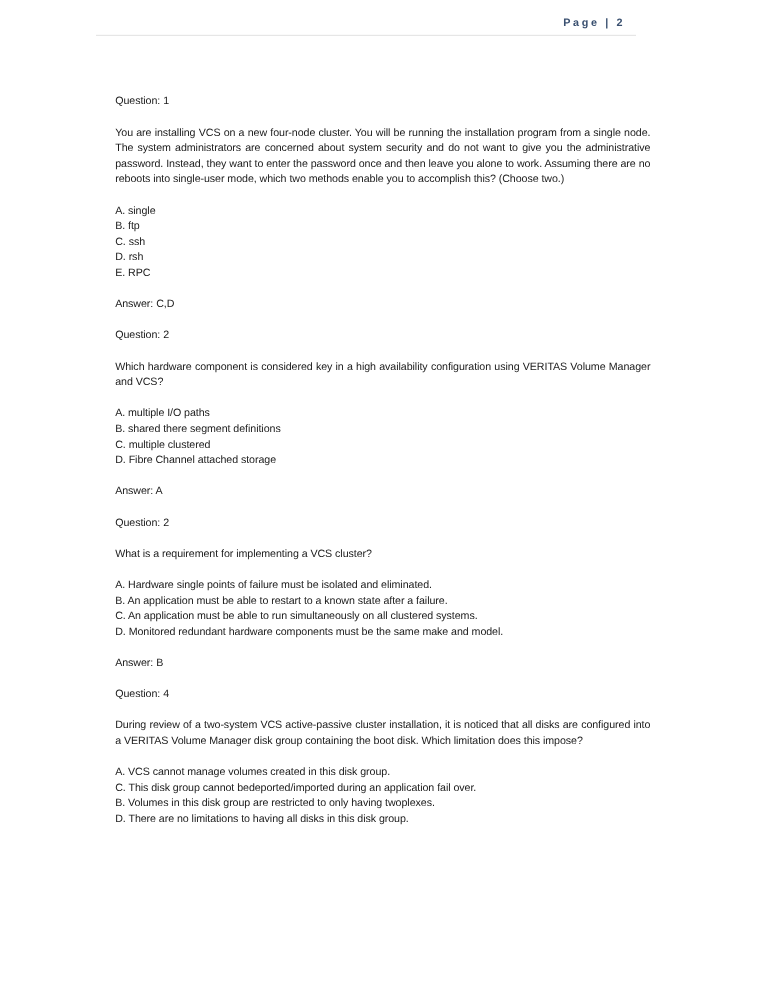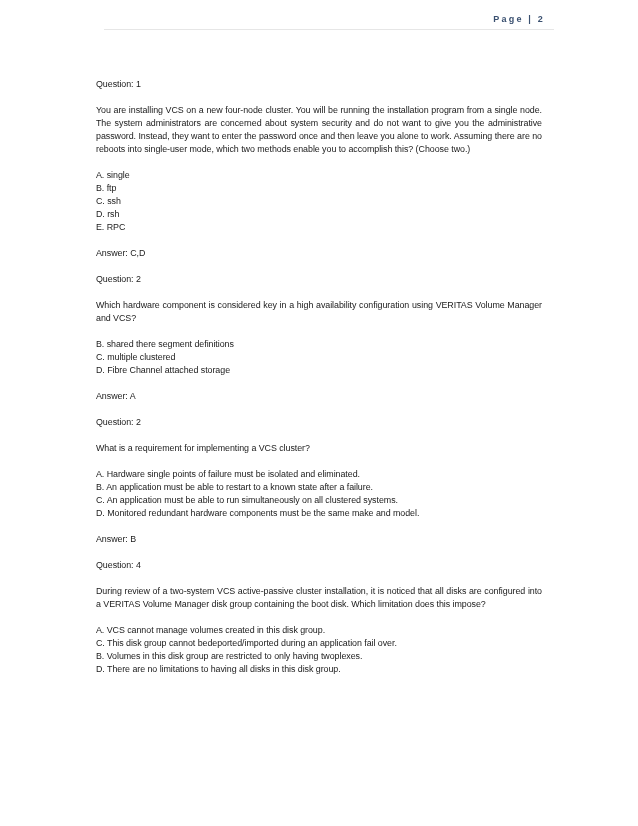--- a/index.html
+++ b/index.html
@@ -1,18 +1,18 @@
 <!DOCTYPE html>
 <html><head>
 <meta charset="utf-8">
 <style>
   html, body { margin: 0; padding: 0; background: #ffffff; }
   body { width: 638px; height: 826px; position: relative; overflow: hidden;
          font-family: "Liberation Sans", sans-serif; color: #1a1a1a; }
-  .header { position: absolute; left: 104px; top: 14px; width: 450px; height: 15px;
+  .header { position: absolute; left: 80px; top: 14px; width: 450px; height: 15px;
             border-bottom: 1px solid #e6e6e6; }
   .page-num { position: absolute; right: 9px; top: 0px; font-size: 9px; font-weight: bold;
               color: #3a5070; letter-spacing: 2.2px; }
   .content { position: absolute; left: 96px; top: 78px; width: 446px;
              font-size: 8.9px; line-height: 13px; letter-spacing: -0.05px; }
   .para { margin: 0 0 13px 0; }
   .justify { text-align: justify; }
   .opts { margin: 0 0 13px 0; }
   .opt { display: block; white-space: nowrap; }
 </style>
@@ -35,20 +35,21 @@
       <span class="opt">D. rsh</span>
       <span class="opt">E. RPC</span>
     </div>
     <p class="para">Answer: C,D</p>
   </div>
 
   <div>
     <p class="para">Question: 2</p>
     <p class="para justify">Which hardware component is considered key in a high availability configuration using VERITAS Volume Manager and VCS?</p>
     <div class="opts">
+      <span class="opt">A. multiple I/O paths</span>
       <span class="opt">B. shared there segment definitions</span>
       <span class="opt">C. multiple clustered</span>
       <span class="opt">D. Fibre Channel attached storage</span>
     </div>
     <p class="para">Answer: A</p>
   </div>
 
   <div>
     <p class="para">Question: 2</p>
     <p class="para justify">What is a requirement for implementing a VCS cluster?</p>

